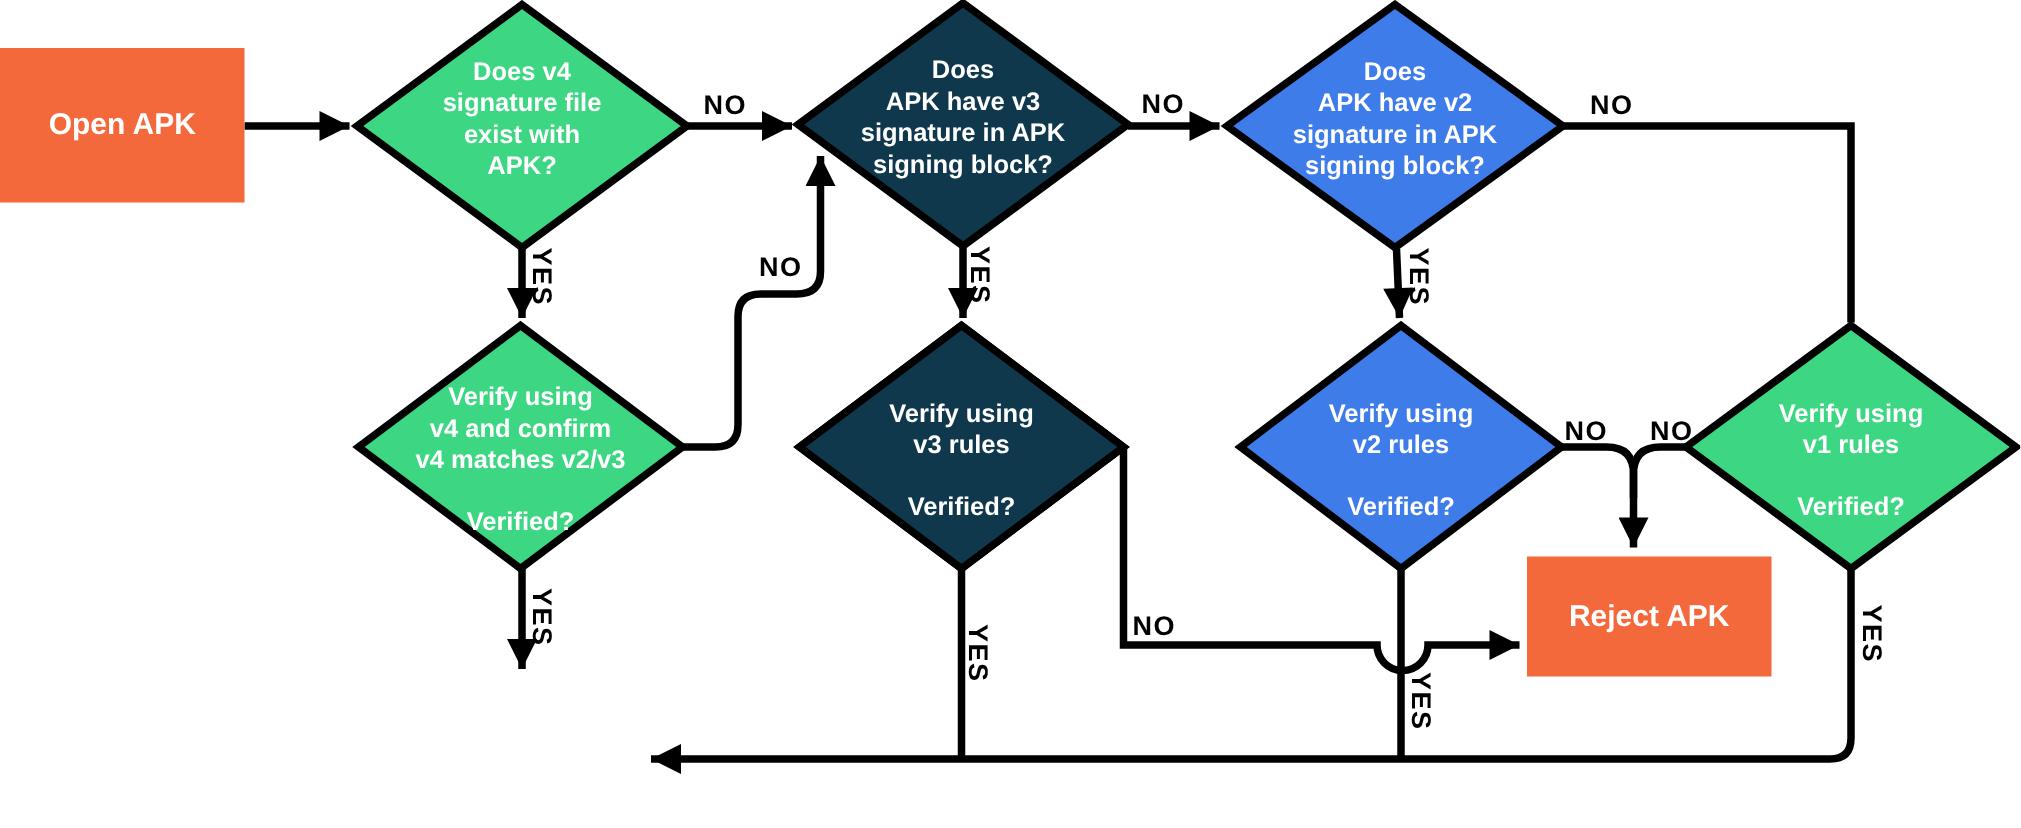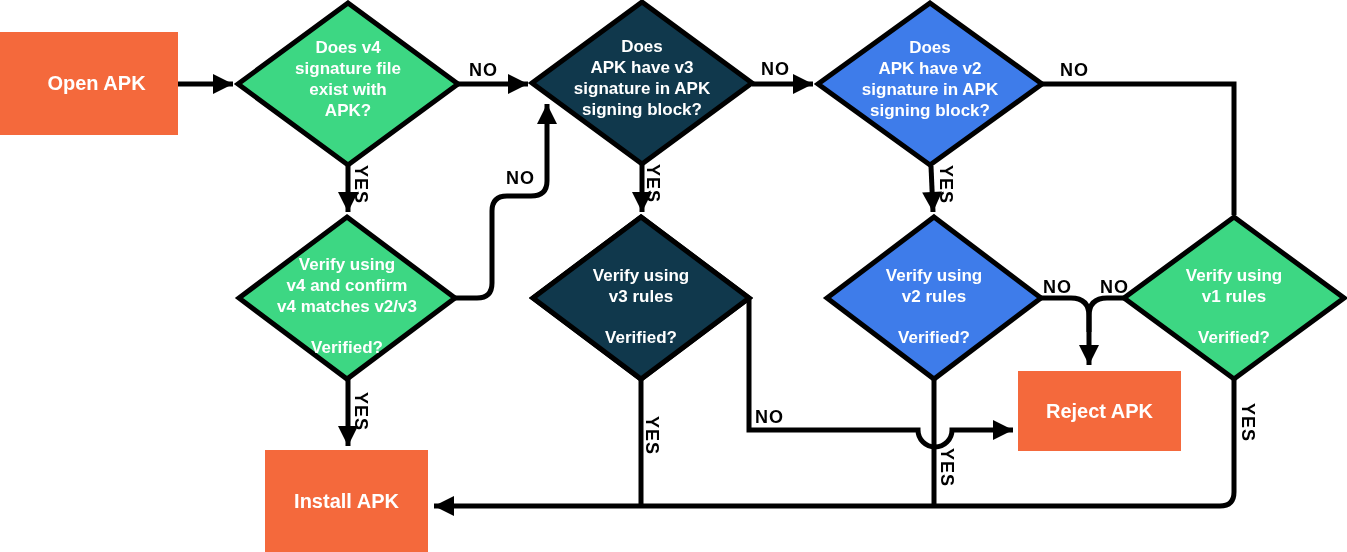--- a/index.html
+++ b/index.html
@@ -57,28 +57,25 @@
     <polygon class="shape" fill="#3DD783" points="348,3 458,84 348,165 238,84"></polygon>
     <polygon class="shape" fill="#10384C" points="642,2 752,83 642,164 532,83"></polygon>
     <polygon class="shape" fill="#3E7CEA" points="930,3 1042,84 930,165 818,84"></polygon>
     <polygon class="shape" fill="#3DD783" points="641,217 749,298 641,379 533,298 M0,0"></polygon>
     <polygon class="shape" fill="#10384C" points="641,217 749,298 641,379 533,298"></polygon>
     <polygon class="shape" fill="#3DD783" points="347,217 455,298 347,379 239,298"></polygon>
     <polygon class="shape" fill="#3E7CEA" points="934,217 1041,298 934,379 827,298"></polygon>
     <polygon class="shape" fill="#3DD783" points="1234,217 1344,298 1234,379 1124,298"></polygon>
   </svg>
 
-  <div class="box" style="left:0;top:32px;width:163px;height:103px;background:#F4693C;padding-left:15px;">
+  <div class="box" style="left:0;top:32px;width:163px;height:103px;background:#F4693C;">
     <span>Open APK</span>
   </div>
   <div class="box" style="left:1018px;top:371px;width:163px;height:80px;background:#F4693C;">
     <span>Reject APK</span>
-  </div>
-  <div class="box" style="left:265px;top:450px;width:163px;height:102px;background:#F4693C;">
-    <span>Install APK</span>
   </div>
 
   <div class="node-text" style="left:248px;top:9px;width:200px;height:140px;align-items:center;">
     <span>Does v4
 signature file
 exist with
 APK?</span>
   </div>
   <div class="node-text" style="left:542px;top:8px;width:200px;height:140px;">
     <span>Does

